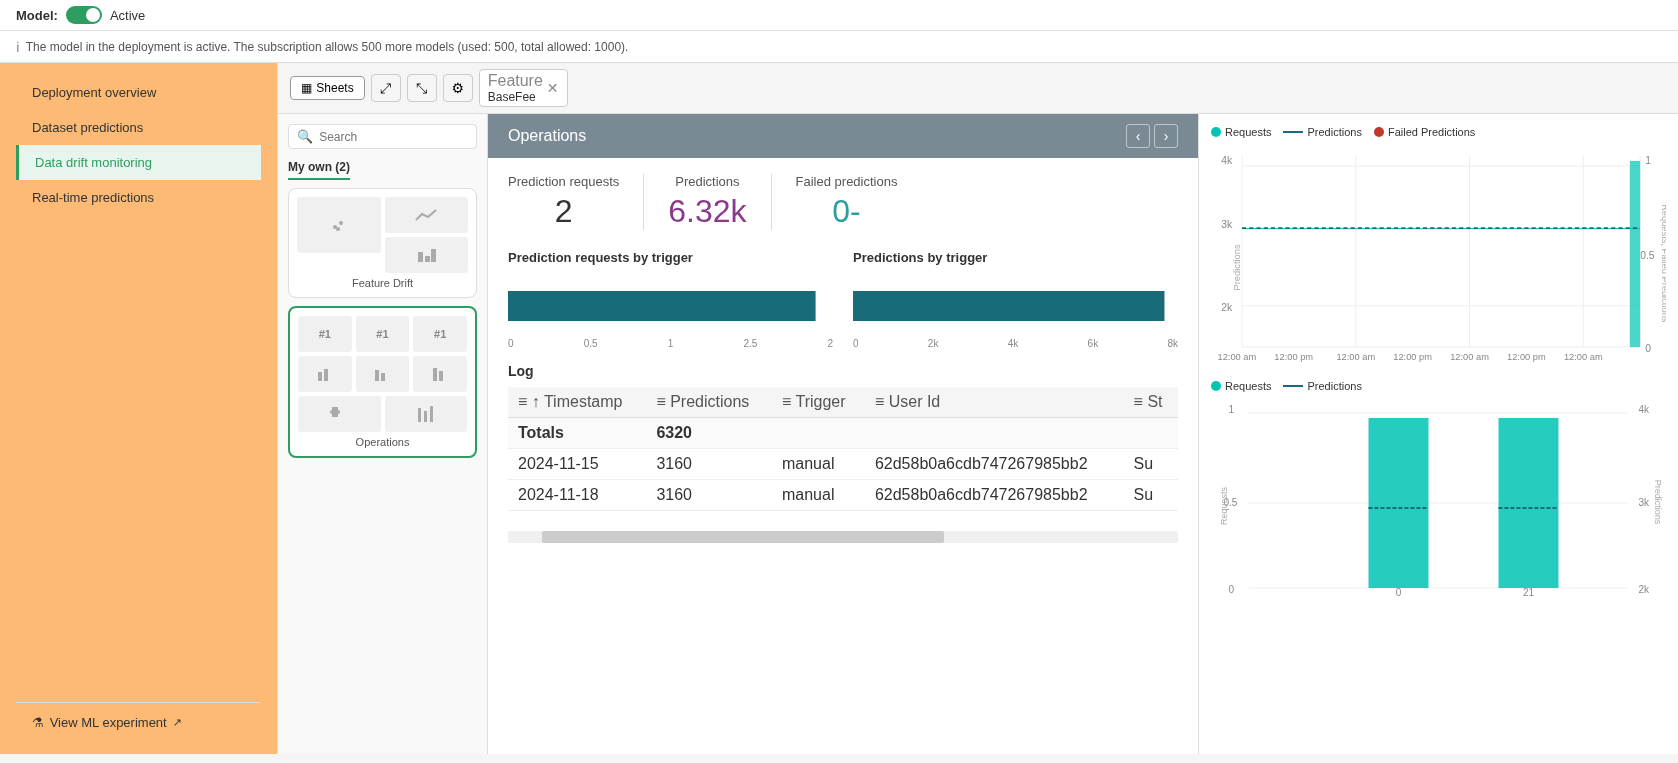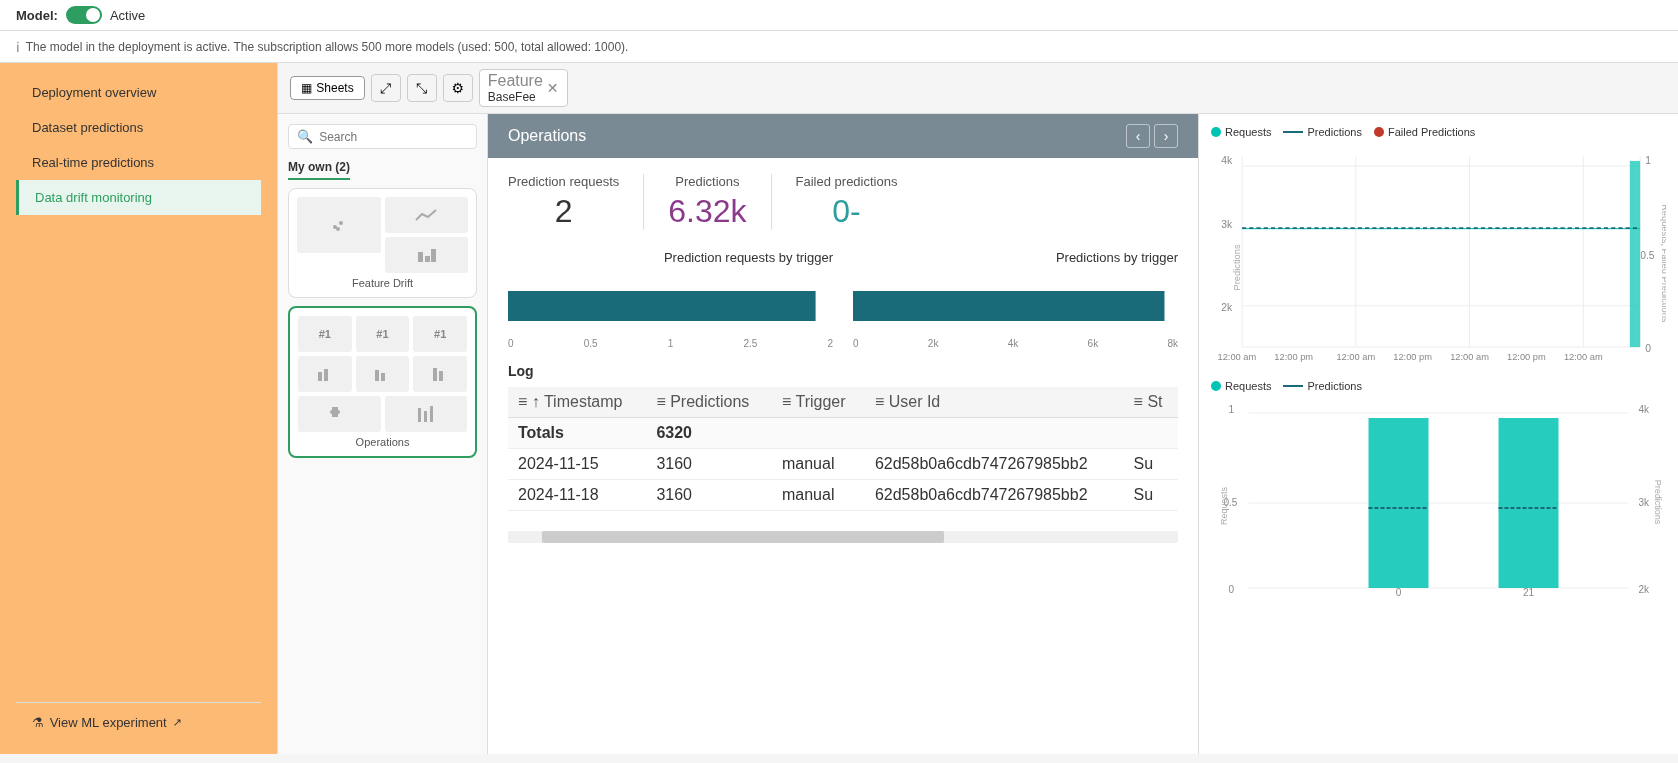--- a/index.html
+++ b/index.html
@@ -57,21 +57,21 @@
     .stats-row { display: flex; gap: 24px; margin-bottom: 20px; align-items: flex-start; }
     .stat-block { text-align: center; }
     .stat-label { font-size: 13px; color: #555; margin-bottom: 4px; }
     .stat-value { font-size: 32px; font-weight: 300; color: #333; }
     .stat-value.purple { color: #8b3a8b; }
     .stat-value.teal { color: #2d9e9e; }
     .stat-divider { width: 1px; background: #ddd; align-self: stretch; }
 
     .charts-row { display: flex; gap: 20px; margin-bottom: 20px; }
     .chart-section { flex: 1; }
-    .chart-title { font-size: 13px; font-weight: 400; margin-bottom: 8px; text-align: right; }
+    .chart-title { font-size: 13px; font-weight: 700; margin-bottom: 8px; }
 
     .log-section { }
     .log-title { font-size: 14px; font-weight: 600; margin-bottom: 8px; }
     .log-table { width: 100%; border-collapse: collapse; font-size: 16px; }
     .log-table th { background: #f5f5f5; border-bottom: 1px solid #ddd; padding: 6px 10px; text-align: left; font-weight: 500; color: #555; }
     .log-table td { padding: 6px 10px; border-bottom: 1px solid #eee; }
     .log-table tr.totals-row td { font-weight: 600; background: #fafafa; }
 
     .right-panel { width: 480px; background: #fff; border-left: 1px solid #ddd; overflow-y: auto; padding: 12px; }
 
@@ -102,25 +102,25 @@
 
 <div class="main-layout">
 
   <div class="sidebar">
     <div class="sidebar-item">
       <span>Deployment overview</span>
     </div>
     <div class="sidebar-item">
       <span>Dataset predictions</span>
     </div>
+    <div class="sidebar-item active">
+      <span>Data drift monitoring</span>
+    </div>
     <div class="sidebar-item">
       <span>Real-time predictions</span>
-    </div>
-    <div class="sidebar-item active">
-      <span>Data drift monitoring</span>
     </div>
     <div class="sidebar-bottom">
       <div class="sidebar-bottom-link">
         <span>⚗</span>
         <span>View ML experiment</span>
         <span style="font-size:11px;">↗</span>
       </div>
     </div>
   </div>
 

